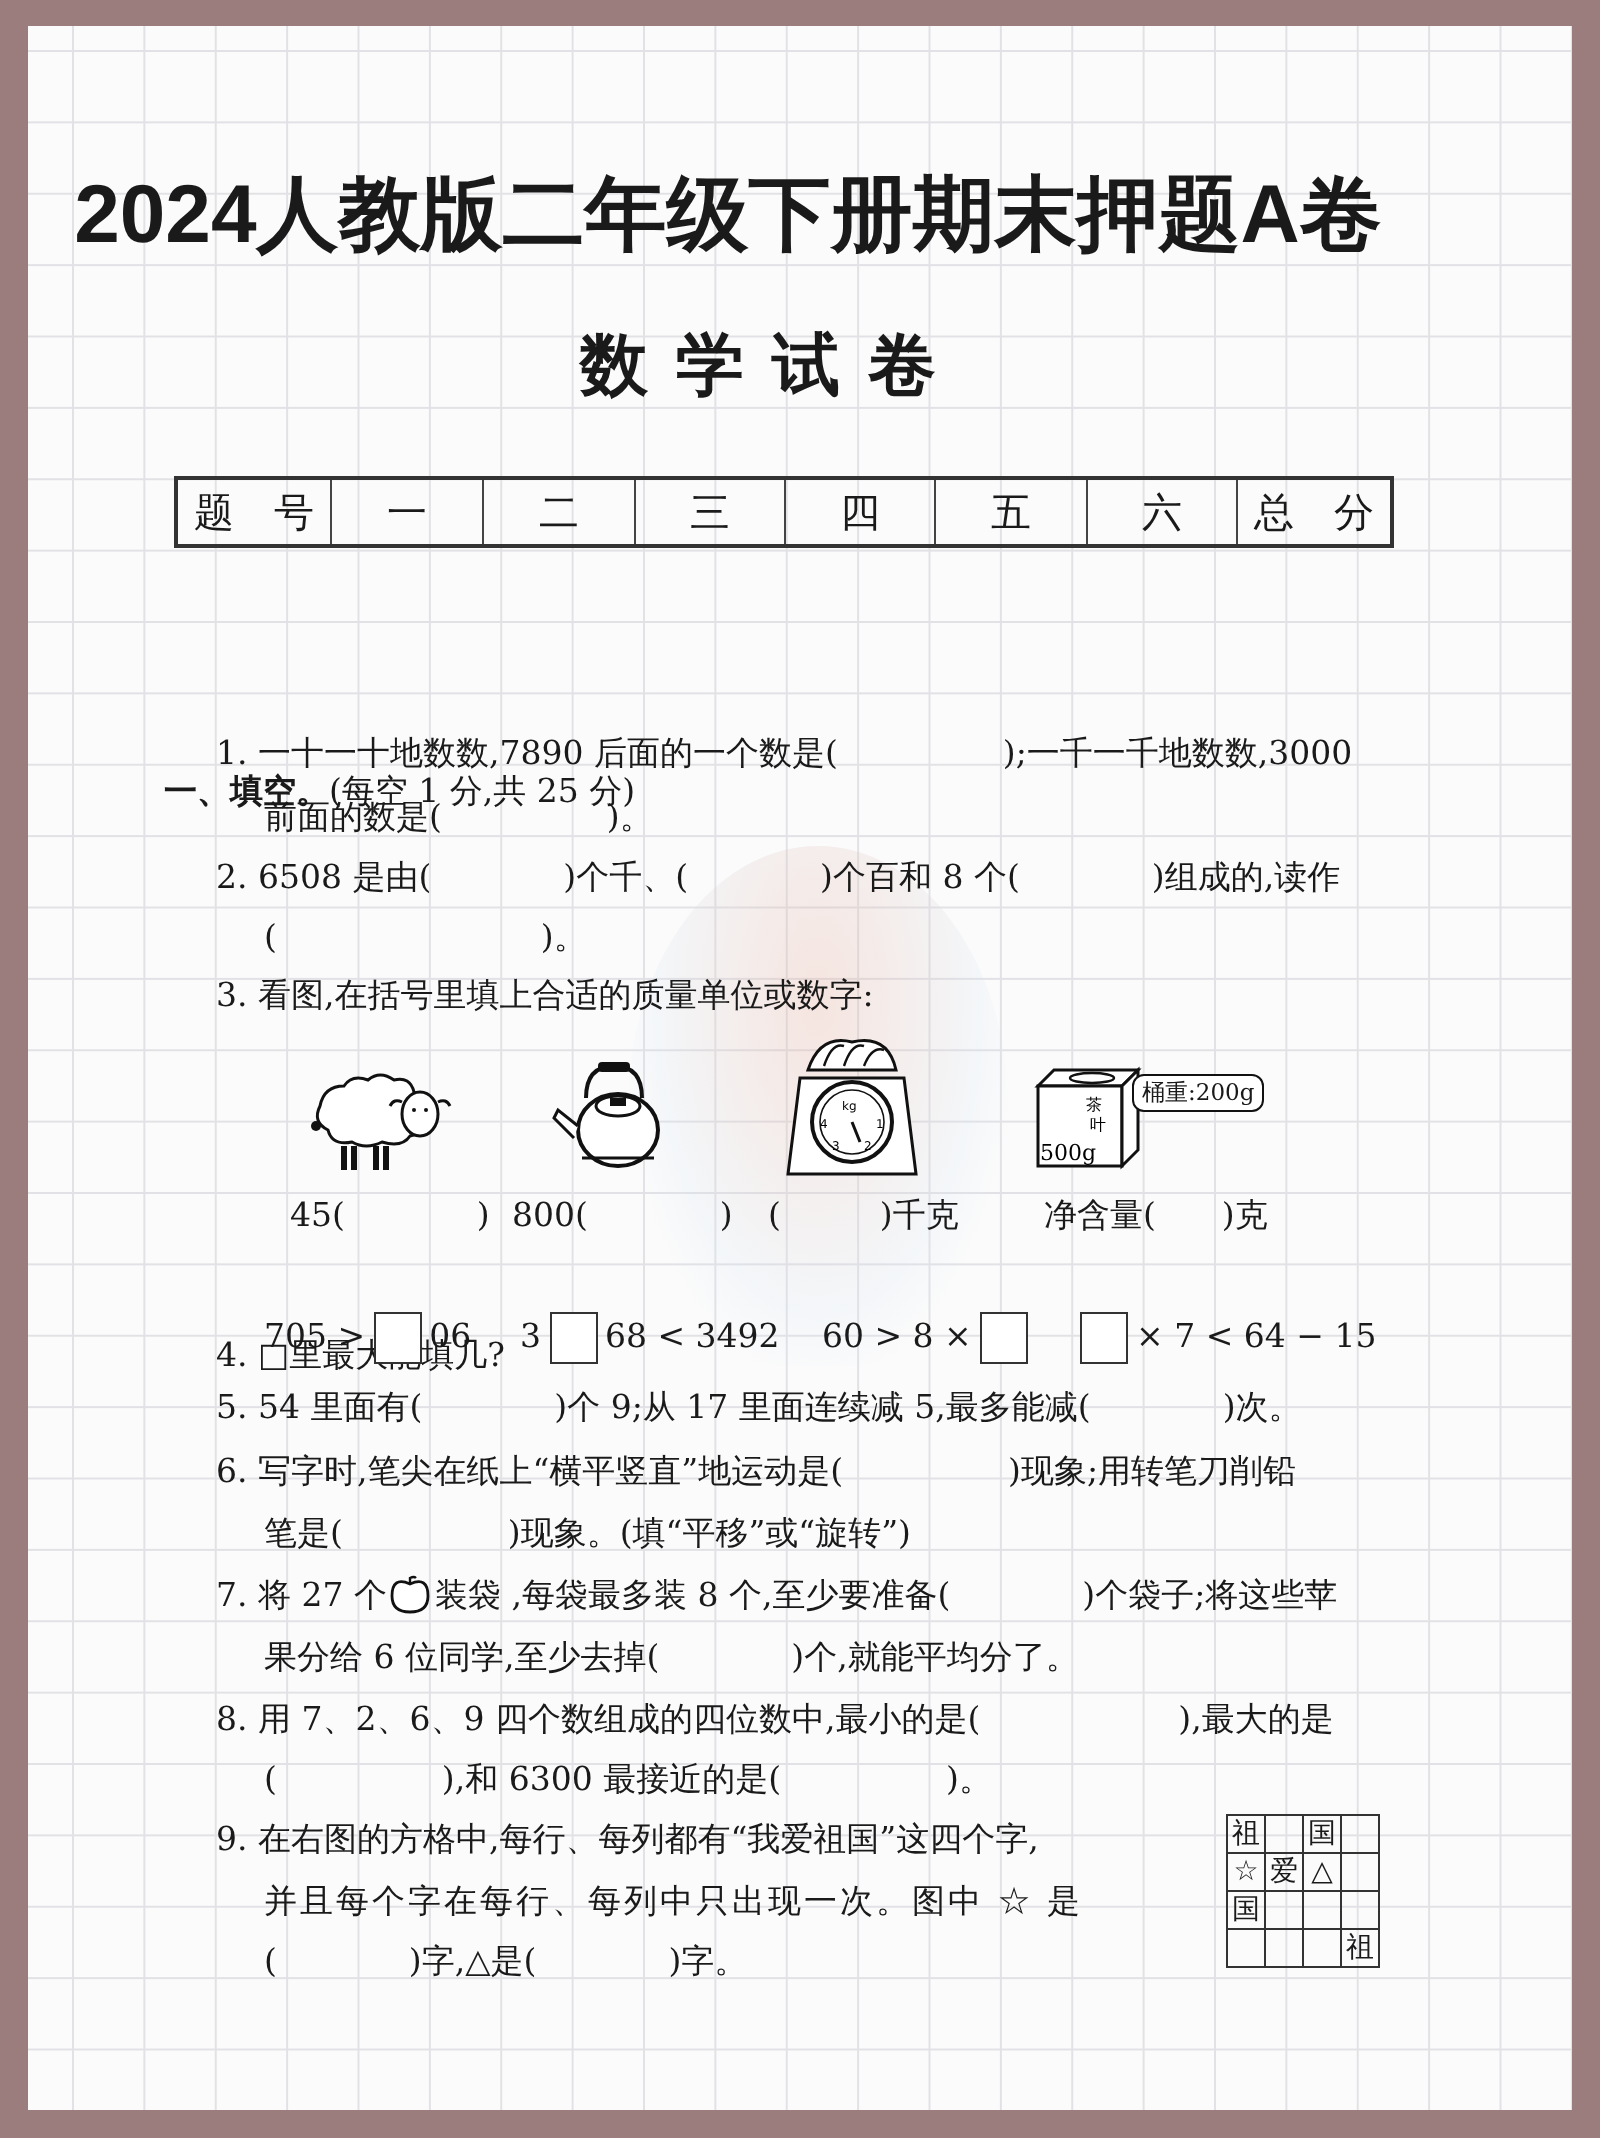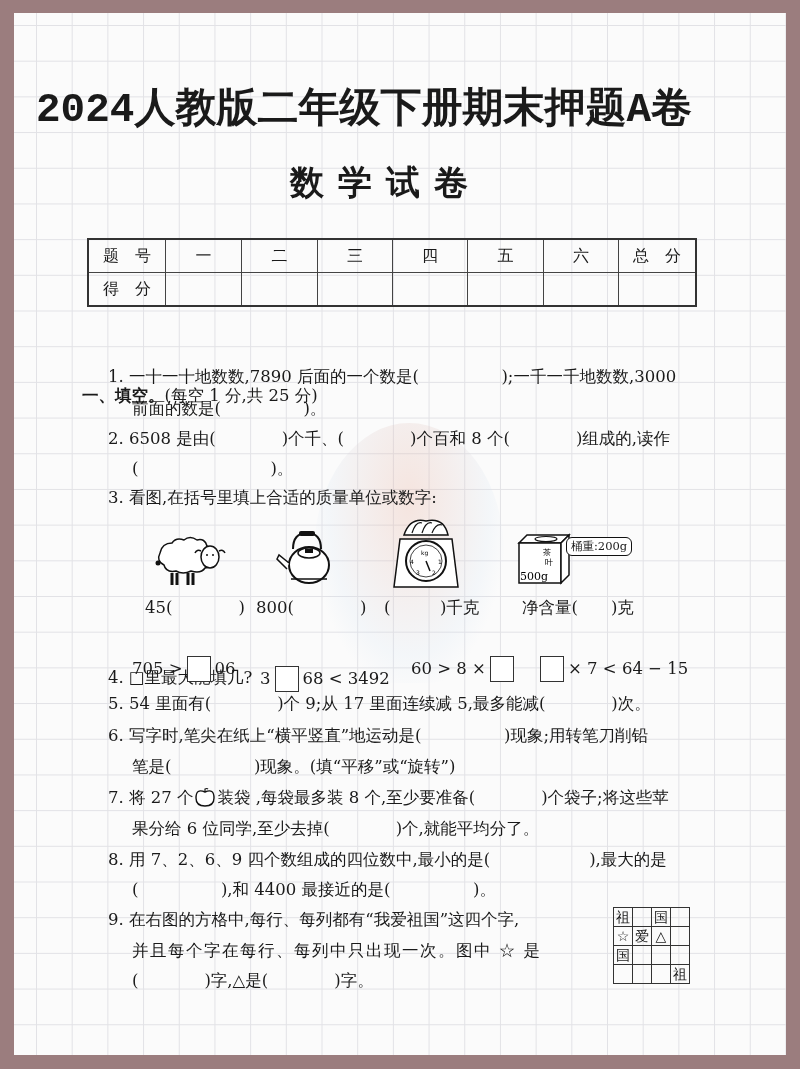--- a/index.html
+++ b/index.html
@@ -21,29 +21,29 @@
   }
   .watermark {
     position:absolute; left:300px; top:410px; width:190px; height:260px;
     border-radius:50% 50% 40% 40%;
     background:radial-gradient(ellipse at 50% 30%, rgba(230,170,150,0.28), rgba(210,225,240,0.18) 60%, transparent 75%);
   }
   .abs { position:absolute; white-space:nowrap; }
   .title {
     left:0; width:728px; top:80px; text-align:center;
     font-size:41px; font-weight:bold; letter-spacing:0px;
-    font-family:Liberation Mono, monospace;
+    font-family:Liberation Sans, sans-serif;
   }
   .subtitle {
     left:0; width:772px; top:160px; text-align:center;
     font-size:34px; font-weight:bold; letter-spacing:14px;
   }
   table.score {
     position:absolute; left:87px; top:238px; border-collapse:collapse;
-    border:2px solid #333; font-size:16px;
+    border:2px solid #333; font-size:20px;
   }
   table.score td {
     border:1.5px solid #444; height:32px; text-align:center; padding:0;
   }
   .q { font-size:16.5px; line-height:22px; }
   .sec { font-weight:bold; }
   .box { display:inline-block; width:22px; height:24px; border:1.5px solid #333; vertical-align:middle; margin:0 4px; background:#fff; }
   .fig { position:absolute; }
   .grid4 { position:absolute; left:613px; top:907px; border-collapse:collapse; border:1.5px solid #333; }
   .grid4 td { width:18px; height:18px; border:1px solid #333; text-align:center; font-size:14px; padding:0; line-height:18px; }
@@ -62,30 +62,20 @@
   <tbody>
       <tr>
     <td style="width:76px">题　号</td>
     <td style="width:75px">一</td>
     <td style="width:75px">二</td>
     <td style="width:74px">三</td>
     <td style="width:74px">四</td>
     <td style="width:75px">五</td>
     <td style="width:74px">六</td>
     <td style="width:76px">总　分</td>
-  </tr>
-  <tr>
-    <td>得　分</td>
-    <td></td>
-    <td></td>
-    <td></td>
-    <td></td>
-    <td></td>
-    <td></td>
-    <td></td>
   </tr>
 </tbody>
   </table>
 
 <div class="abs q" style="left:82px; top:337px;margin-top:48px;">
   <span class="sec">一、填空。</span><span>(每空 1 分,共 25 分)</span>
 </div>
 
 <div class="abs q" style="left:108px; top:366px;">1. 一十一十地数数,7890 后面的一个数是(　　　　　);一千一千地数数,3000</div>
 <div class="abs q" style="left:132px; top:398px;">前面的数是(　　　　　)。</div>
@@ -145,21 +135,21 @@
 <div class="abs q" style="left:384px; top:597px;">(　　　)千克</div>
 <div class="abs q" style="left:522px; top:597px;">净含量(　　)克</div>
 
 <div class="abs q" style="left:108px; top:627px;margin-top:40px;">
   <span>4.</span>
   <span>□里最大能填几?</span>
 </div>
 <div class="abs q" style="left:132px; top:656px;">
   <span>705 &gt;</span><span class="box"></span><span>06</span>
 </div>
-<div class="abs q" style="left:260px; top:656px;margin-top:10px;">
+<div class="abs q" style="left:260px; top:656px;">
   <span>3</span><span class="box"></span><span>68 &lt; 3492</span>
 </div>
 <div class="abs q" style="left:411px; top:656px;">
   <span>60 &gt; 8 ×</span><span class="box"></span>
 </div>
 <div class="abs q" style="left:536px; top:656px;">
   <span class="box"></span><span>× 7 &lt; 64 − 15</span>
 </div>
 
 <div class="abs q" style="left:108px; top:693px;">5. 54 里面有(　　　　)个 9;从 17 里面连续减 5,最多能减(　　　　)次。</div>
@@ -169,21 +159,21 @@
 
 <div class="abs q" style="left:108px; top:787px;">
   <span>7. 将 27 个</span><svg width="22" height="20" viewBox="0 0 22 20" style="vertical-align:-4px; margin:0 1px;">
       <path d="M11 5 q-9-4-9 6 q0 8 9 8 q9 0 9-8 q0-10-9-6z" fill="#fff" stroke="#111" stroke-width="1.4"></path>
       <path d="M11 5 v-3 q2-1 3 0" stroke="#111" stroke-width="1.2" fill="none"></path>
     </svg><span>装袋 ,每袋最多装 8 个,至少要准备(　　　　)个袋子;将这些苹</span>
 </div>
 <div class="abs q" style="left:132px; top:818px;">果分给 6 位同学,至少去掉(　　　　)个,就能平均分了。</div>
 
 <div class="abs q" style="left:108px; top:849px;">8. 用 7、2、6、9 四个数组成的四位数中,最小的是(　　　　　　),最大的是</div>
-<div class="abs q" style="left:132px; top:879px;">(　　　　　),和 4400 最接近的是(　　　　　)。</div>
+<div class="abs q" style="left:132px; top:879px;">(　　　　　),和 6300 最接近的是(　　　　　)。</div>
 
 <div class="abs q" style="left:108px; top:909px;">9. 在右图的方格中,每行、每列都有“我爱祖国”这四个字,</div>
 <div class="abs q" style="left:132px; top:940px; letter-spacing:1.5px;">并且每个字在每行、每列中只出现一次。图中 ☆ 是</div>
 <div class="abs q" style="left:132px; top:970px;text-align:center;">(　　　　)字,△是(　　　　)字。</div>
 
 <table class="grid4">
   <tbody>
       <tr>
     <td>祖</td>
     <td></td>

